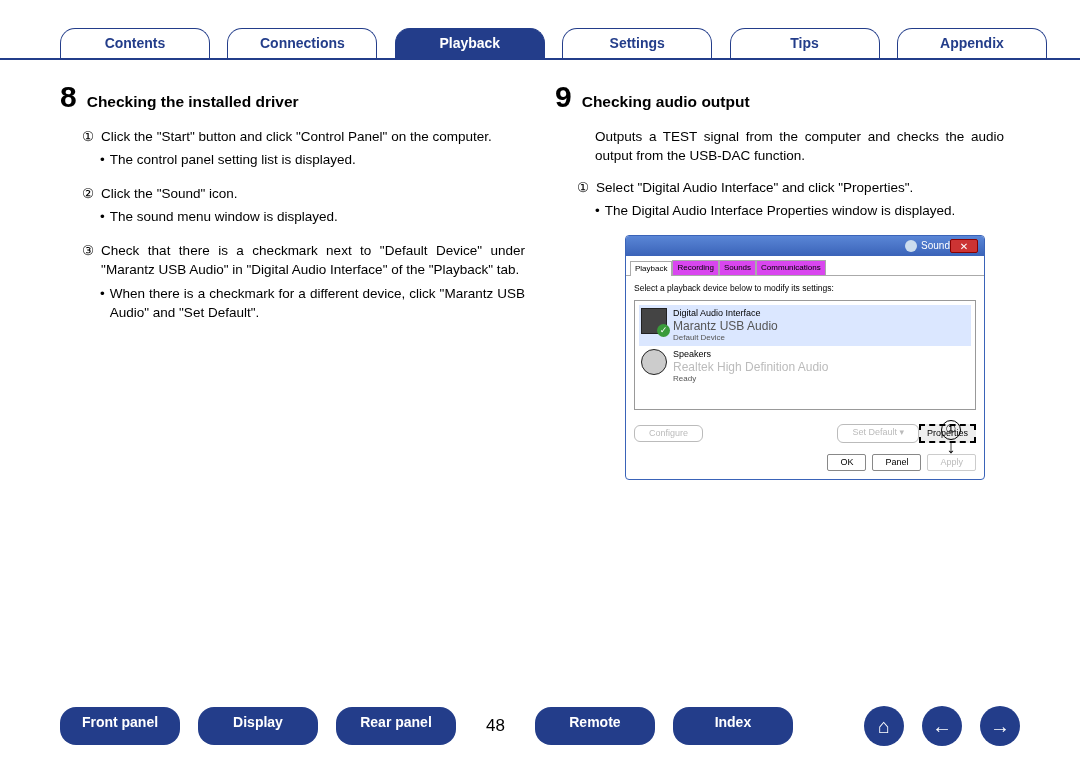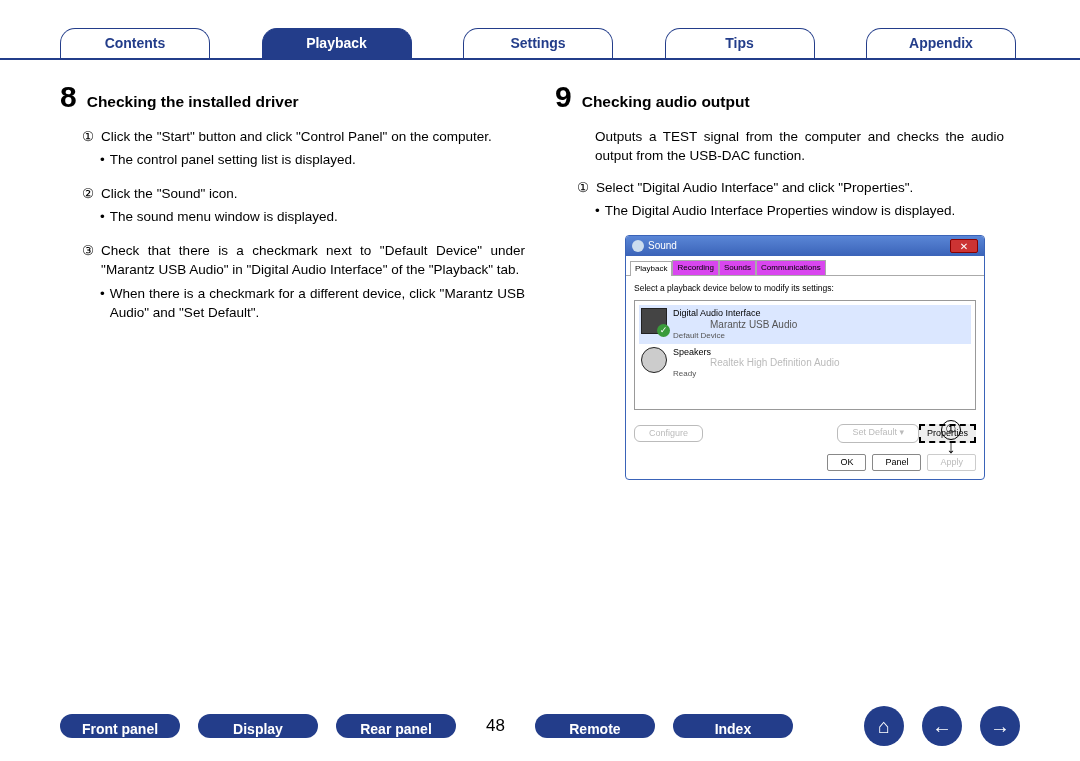--- a/index.html
+++ b/index.html
@@ -8,21 +8,21 @@
     height: 761px;
     font-family: Arial, Helvetica, sans-serif;
     background: #fff;
     position: relative;
     color: #000;
   }
   
   .top-tabs {
     display: flex;
     justify-content: space-between;
-    padding: 20px 64px 0 60px;
+    padding: 20px 33px 0 60px;
     border-bottom: 2px solid #233d8a;
     height: 60px;
     align-items: flex-end;
   }
   .tab {
     width: 150px;
     height: 30px;
     border: 1.5px solid #233d8a;
     border-bottom: none;
     border-radius: 15px 15px 0 0;
@@ -47,71 +47,72 @@
   .sub { display: flex; gap: 5px; margin: 0 0 14px 40px; text-align: justify; }
   .bull { flex: 0 0 auto; }
   
   .dlg-wrap { margin: 12px 0 0 70px; width: 360px; position: relative; }
   .dlg {
     border: 1.5px solid #3a63b8; border-radius: 4px; background: #fff; overflow: hidden;
     font-size: 10px;
   }
   .dlg-title {
     background: linear-gradient(#5a86d6,#3a63b8);
-    color: #fff; padding: 3px 6px; display:flex; justify-content:space-between; align-items:center;
+    color: #fff; padding: 3px 6px; display:flex; justify-content:flex-end; align-items:center;
   }
   .dlg-title .ico { width:12px;height:12px;border-radius:50%;background:#cde;display:inline-block;margin-right:4px;vertical-align:middle;}
   .dlg-close { background:#c33; color:#fff; width:28px; height:14px; border-radius:2px; text-align:center; line-height:13px; font-size:10px; border:1px solid #800;}
   .dlg-tabs { padding: 4px 4px 0 4px; border-bottom:1px solid #aaa; display:flex; gap:0;}
   .dlg-tab { border:1px solid #aaa; border-bottom:none; padding:1px 4px; font-size:8px; background:#d946ef;}
   .dlg-tab.act { background:#fff; position:relative; top:1px;}
   .dlg-body { padding: 6px 8px 8px 8px; }
   .dlg-hint { font-size:8.5px; margin-bottom:6px;}
   .dev-list { border:1px solid #999; height:110px; padding:4px; background:#fff;}
   .dev { display:flex; gap:6px; padding:3px 2px; font-size:9px; line-height:1.2;}
   .dev.sel { background:#dbe7ff; }
   .dev .thumb { width:26px;height:26px;background:#444;border:1px solid #222;position:relative;}
   .dev .thumb.spk { background:#ccc; border-radius:50%;}
   .dev .thumb .chk { position:absolute; bottom:-4px; right:-4px; width:13px;height:13px;border-radius:50%;background:#3a9b3a;color:#fff;font-size:9px;text-align:center;line-height:13px;}
   .dev .txt .t1{font-size:9px;color:#000;}
-  .dev .txt .t2{font-size:10px;color:#555;margin-left:37px;}
+  .dev .txt .t2{font-size:12px;color:#555;}
   .dev .txt .t3{font-size:8px;color:#555;}
   .grey { color:#bbb !important;}
   .dlg-btns { display:flex; justify-content:space-between; padding:6px 8px; align-items:center;}
   .dlg-btns .ghost { border:1px solid #bbb; color:#bbb; padding:1px 14px; font-size:9px; border-radius:6px;}
   .dlg-btns .right { display:flex; gap:0;}
   .dlg-btns .prop { border:2px dashed #000; padding:1px 6px; font-size:9px; background:#eee;}
   .dlg-foot { display:flex; justify-content:flex-end; gap:6px; padding:5px 8px 8px 8px;align-items:center;}
   .dlg-foot .btn { border:1px solid #888; padding:1px 12px; font-size:9px; border-radius:2px;}
   .dlg-foot .btn.grey { color:#bbb; border-color:#ccc;}
   .pointer { position:absolute; right:24px; top:185px; text-align:center; line-height:0.9;}
   .pointer .circle { width:20px;height:20px;border:1.5px solid #000;border-radius:50%;display:flex;align-items:center;justify-content:center;font-size:12px;margin:0 auto 2px auto;}
   .pointer .arrow { font-size:18px; line-height:0.6;}
   
   .bottom {
     position:absolute; left:0; right:0; bottom:15px;
     display:flex; align-items:center; padding:0 60px; gap:18px;
   }
   .pill {
     background:#233d8a; color:#fff; font-size:14px; font-weight:bold;
-    border-radius:16px; height:24px; width:120px; text-align:center; line-height:30px;
+    border-radius:16px; height:38px; width:120px; text-align:center; line-height:30px;
     cursor:pointer;
   }
   .pgnum { font-size:17px; color:#000; padding:0 12px;}
   .spacer { flex:1; }
   .navicon {
     width:40px;height:40px;border-radius:50%;background:#233d8a;color:#fff;
     display:flex;align-items:center;justify-content:center;font-size:20px;cursor:pointer;
   }
 </style>
 </head>
 <body>
 
 <div class="top-tabs">
   <div class="tab">Contents</div>
+  <div class="tab">Connections</div>
   <div class="tab active">Playback</div>
   <div class="tab">Settings</div>
   <div class="tab">Tips</div>
   <div class="tab">Appendix</div>
 </div>
 
 <div class="main">
 
   <div class="col">
     <div class="step-head">

